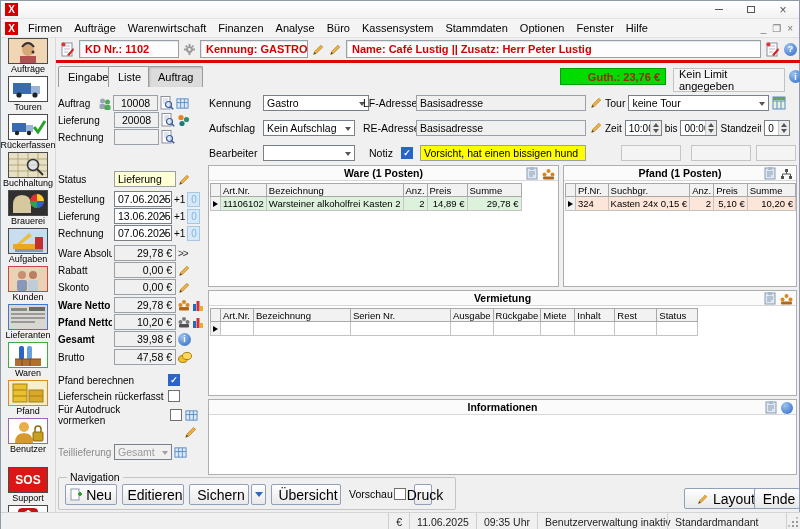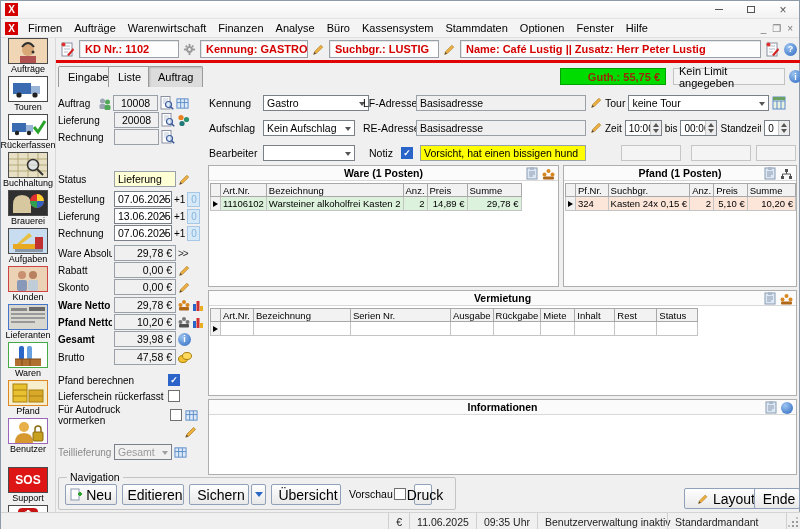--- a/index.html
+++ b/index.html
@@ -49,21 +49,21 @@
 
   
   #tabrow { position:absolute; left:55px; top:62px; width:745px; height:24px; }
   .tab { position:absolute; top:3px; height:21px; padding:0 9px; display:flex; align-items:center;
     background:#f0f0f0; border:1px solid #9a9a9a; border-bottom:none; border-radius:2px 2px 0 0; cursor:pointer; }
   .tab.active { background:#dcdcdc; box-shadow:inset 1px 1px 2px #b8b8b8; }
   .guth { position:absolute; left:504px; top:5px; width:106px; height:17px; background:#00dc00;
     border:1px solid #00a000; color:#9a2800; font-weight:bold; display:flex; align-items:center;
     justify-content:flex-end; padding:0 5px; }
   .limit { position:absolute; left:617px; top:5px; width:112px; height:17px; background:#f4f4f4;
-    border:1px solid #c2c2c2; display:flex; align-items:center; justify-content:flex-end; padding:4px 5px; }
+    border:1px solid #c2c2c2; display:flex; align-items:center; justify-content:flex-end; padding:11px 5px; }
   .info-ball { width:13px; height:13px; border-radius:50%; background:radial-gradient(circle at 35% 30%,#9cc4f0,#2a66c0);
     color:#fff; font-size:9px; font-weight:bold; display:flex; align-items:center; justify-content:center; }
   #tabrow .info-ball { position:absolute; left:733px; top:7px; }
 
   
   #content { position:absolute; left:55px; top:86px; width:745px; height:425px; }
 
   
   .lrow { position:absolute; left:2px; width:147px; height:16px; display:flex; align-items:center; gap:2px; }
   .llbl { width:54px; font-size:10px; white-space:nowrap; overflow:hidden; flex:none; }
@@ -350,21 +350,20 @@
           <circle cx="7" cy="7" r="1.5" fill="#f0f0f0"></circle>
         </svg>
       </span>
     <span class="cust-box" style="width:108px">Kennung: GASTRO</span>
     <span class="icon-btn">
         <svg width="13" height="13" viewBox="0 0 12 12">
           <path d="M1.5 10.5 L2.5 7.8 L8.2 2.1 L9.9 3.8 L4.2 9.5 Z" fill="#f0b040" stroke="#a87820" stroke-width="0.6"></path>
           <path d="M1.5 10.5 L2.3 8.3 L3.7 9.7 Z" fill="#444"></path>
         </svg>
       </span>
-    <span class="cust-box" style="width:110px">Suchbgr.: LUSTIG</span>
     <span class="icon-btn">
         <svg width="13" height="13" viewBox="0 0 12 12">
           <path d="M1.5 10.5 L2.5 7.8 L8.2 2.1 L9.9 3.8 L4.2 9.5 Z" fill="#f0b040" stroke="#a87820" stroke-width="0.6"></path>
           <path d="M1.5 10.5 L2.3 8.3 L3.7 9.7 Z" fill="#444"></path>
         </svg>
       </span>
     <span class="cust-box" style="flex:1">Name: Café Lustig || Zusatz: Herr Peter Lustig</span>
     <span class="icon-btn">
         <svg width="15" height="15" viewBox="0 0 15 15">
           <rect x="2" y="1" width="10" height="13" fill="#fff" stroke="#8a8fa0"></rect>
@@ -374,21 +373,21 @@
         </svg>
       </span>
     <span class="info-ball">?</span>
   </div>
   <div id="redline"></div>
 
   <div id="tabrow">
     <span class="tab" style="left:2px">Eingabe</span>
     <span class="tab" style="left:52px">Liste</span>
     <span class="tab active" style="left:92px">Auftrag</span>
-    <span class="guth">Guth.: 55,75 €</span>
+    <span class="guth">Guth.: 23,76 €</span>
     <span class="limit">Kein Limit angegeben</span>
     <span class="info-ball">i</span>
   </div>
 
   <div id="content">
 
     <div class="lrow" style="top:8px">
       <span class="llbl s">Auftrag</span>
       <span class="icon-btn">
           <svg width="13" height="13" viewBox="0 0 13 13">

